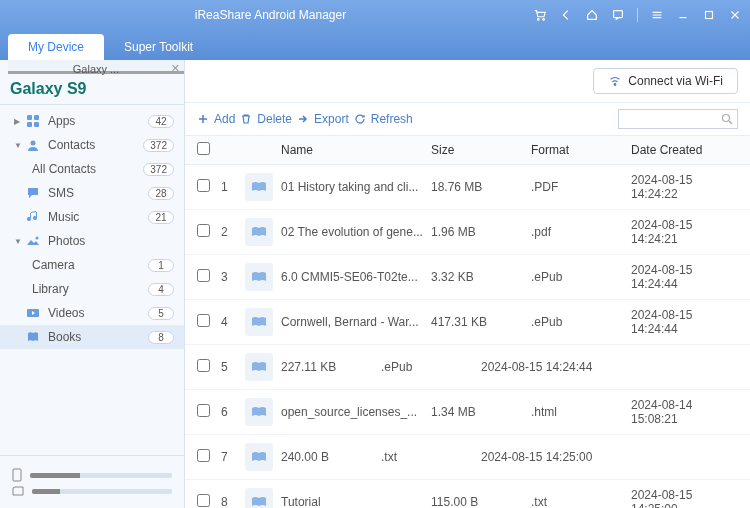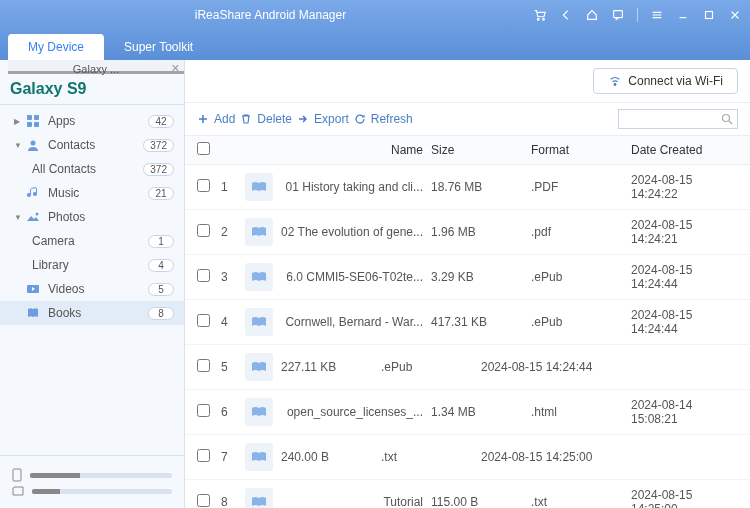--- a/index.html
+++ b/index.html
@@ -45,21 +45,21 @@
 .toolbar { display: flex; align-items: center; padding: 6px 12px; gap: 5px; border-bottom: 1px solid #e8eef7; }
 .tool-btn { display: flex; align-items: center; gap: 5px; font-size: 12px; color: #4a7fc8; cursor: pointer; }
 .tool-btn svg { width: 12px; height: 12px; }
 .search { margin-left: auto; border: 1px solid #c8d4e6; height: 20px; width: 120px; display: flex; align-items: center; padding: 0 4px; }
 .search input { border: none; outline: none; flex: 1; font-size: 11px; width: 90px; }
 
 .table-head { display: flex; align-items: center; padding: 6px 12px; font-size: 12px; color: #333; border-bottom: 1px solid #e8eef7; background: #fafbfd; }
 .col-cb { width: 24px; }
 .col-idx { width: 24px; }
 .col-icon { width: 36px; }
-.col-name { width: 150px; padding-right: 8px; white-space: nowrap; overflow: hidden; text-overflow: ellipsis; text-align: right; }
+.col-name { width: 150px; padding-right: 8px; white-space: nowrap; overflow: hidden; text-overflow: ellipsis; }
 .col-size { width: 100px; }
 .col-fmt { width: 100px; }
 .col-date { flex: 1; }
 
 .rows { flex: 1; overflow-y: auto; }
 .row { display: flex; align-items: center; padding: 8px 12px; font-size: 12px; color: #555; border-bottom: 1px solid #f0f3f8; }
 .row .book-icon { width: 28px; height: 28px; background: #eef3fa; border-radius: 3px; display: flex; align-items: center; justify-content: center; }
 .row input[type=checkbox] { cursor: pointer; }
 
 svg { display: block; }
@@ -152,20 +152,30 @@
               <circle cx="7" cy="5" r="2.5"></circle>
               <path d="M2 13c0-2.5 2.2-4 5-4s5 1.5 5 4z"></path>
             </svg>
           </span>
           <span class="label">Contacts</span>
           <span class="badge">372</span>
         </div>
         <div class="tree-item sub">
           <span class="label">All Contacts</span>
           <span class="badge">372</span>
+        </div>
+        <div class="tree-item">
+          <span class="arrow"></span>
+          <span class="icon">
+            <svg width="14" height="14" viewBox="0 0 14 14" fill="#6a9ce0">
+              <path d="M2 2h10v7H6l-3 3V9H2z"></path>
+            </svg>
+          </span>
+          <span class="label">SMS</span>
+          <span class="badge">28</span>
         </div>
         <div class="tree-item">
           <span class="arrow"></span>
           <span class="icon">
             <svg width="14" height="14" viewBox="0 0 14 14" fill="#6a9ce0">
               <path d="M5 2v7a2 2 0 1 1-1-1.7V3l7-1v6a2 2 0 1 1-1-1.7V1z"></path>
             </svg>
           </span>
           <span class="label">Music</span>
           <span class="badge">21</span>
@@ -324,21 +334,21 @@
           <div class="col-cb"><input type="checkbox" style=""></div>
           <div class="col-idx">3</div>
           <div class="col-icon">
             <div class="book-icon">
               <svg width="18" height="14" viewBox="0 0 18 14">
                 <path d="M2 3c2.5-1.5 4.5-1.5 7 0 2.5-1.5 4.5-1.5 7 0v8c-2.5-1.5-4.5-1.5-7 0-2.5-1.5-4.5-1.5-7 0z" fill="#8ab4e8"></path>
               </svg>
             </div>
           </div>
           <div class="col-name">6.0 CMMI5-SE06-T02te...</div>
-          <div class="col-size">3.29 KB</div>
+          <div class="col-size">3.32 KB</div>
           <div class="col-fmt">.ePub</div>
           <div class="col-date">2024-08-15 14:24:44</div>
         </div>
         <div class="row">
           <div class="col-cb"><input type="checkbox" style=""></div>
           <div class="col-idx">4</div>
           <div class="col-icon">
             <div class="book-icon">
               <svg width="18" height="14" viewBox="0 0 18 14">
                 <path d="M2 3c2.5-1.5 4.5-1.5 7 0 2.5-1.5 4.5-1.5 7 0v8c-2.5-1.5-4.5-1.5-7 0-2.5-1.5-4.5-1.5-7 0z" fill="#8ab4e8"></path>

